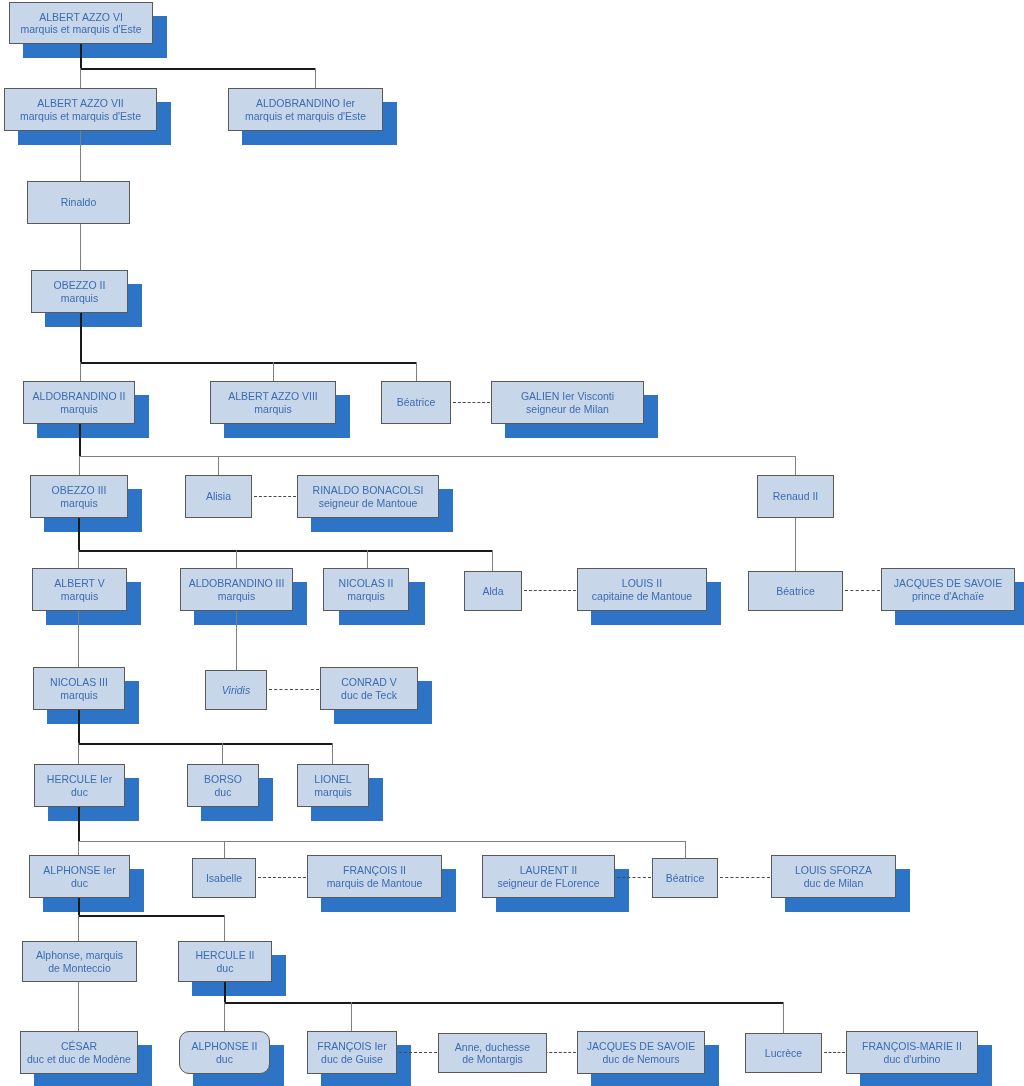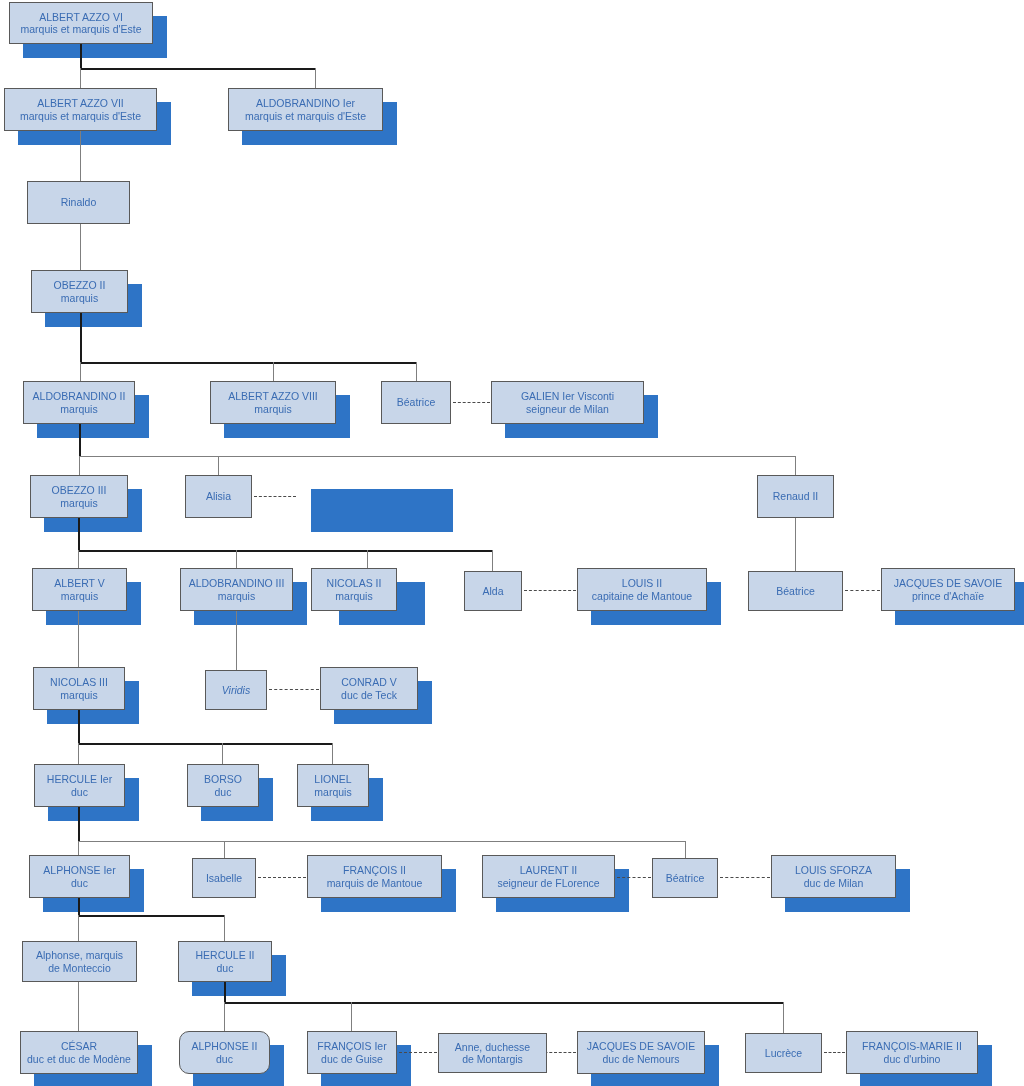--- a/index.html
+++ b/index.html
@@ -175,32 +175,36 @@
       <span class="l1">GALIEN Ier Visconti</span>
       <span class="l2">seigneur de Milan</span>
     </div>
     <div class="node" style="left: 30px; top: 475px; width: 98px; height: 43px; background: rgb(200, 214, 233); border-color: rgb(89, 89, 89); color: rgb(58, 108, 179);">
       <span class="l1">OBEZZO III</span>
       <span class="l2">marquis</span>
     </div>
     <div class="node" style="left: 185px; top: 475px; width: 67px; height: 43px; background: rgb(200, 214, 233); border-color: rgb(89, 89, 89); color: rgb(58, 108, 179);">
       <span class="l1">Alisia</span>
     </div>
+    <div class="node wrap" style="left: 297px; top: 475px; width: 142px; height: 43px; background: rgb(200, 214, 233); border-color: rgb(89, 89, 89); color: rgb(58, 108, 179);">
+      <span class="l1">RINALDO BONACOLSI</span>
+      <span class="l2">seigneur de Mantoue</span>
+    </div>
     <div class="node" style="left: 757px; top: 475px; width: 77px; height: 43px; background: rgb(200, 214, 233); border-color: rgb(89, 89, 89); color: rgb(58, 108, 179);">
       <span class="l1">Renaud II</span>
     </div>
     <div class="node" style="left: 32px; top: 568px; width: 95px; height: 43px; background: rgb(200, 214, 233); border-color: rgb(89, 89, 89); color: rgb(58, 108, 179);">
       <span class="l1">ALBERT V</span>
       <span class="l2">marquis</span>
     </div>
     <div class="node" style="left: 180px; top: 568px; width: 113px; height: 43px; background: rgb(200, 214, 233); border-color: rgb(89, 89, 89); color: rgb(58, 108, 179);">
       <span class="l1">ALDOBRANDINO III</span>
       <span class="l2">marquis</span>
     </div>
-    <div class="node" style="left: 311px; top: 568px; width: 86px; height: 43px; background: rgb(200, 214, 233); border-color: rgb(89, 89, 89); color: rgb(58, 108, 179);">
+    <div class="node" style="left: 323px; top: 568px; width: 86px; height: 43px; background: rgb(200, 214, 233); border-color: rgb(89, 89, 89); color: rgb(58, 108, 179);">
       <span class="l1">NICOLAS II</span>
       <span class="l2">marquis</span>
     </div>
     <div class="node" style="left: 464px; top: 571px; width: 58px; height: 40px; background: rgb(200, 214, 233); border-color: rgb(89, 89, 89); color: rgb(58, 108, 179);">
       <span class="l1">Alda</span>
     </div>
     <div class="node wrap" style="left: 577px; top: 568px; width: 130px; height: 43px; background: rgb(200, 214, 233); border-color: rgb(89, 89, 89); color: rgb(58, 108, 179);">
       <span class="l1">LOUIS II</span>
       <span class="l2">capitaine de Mantoue</span>
     </div>

